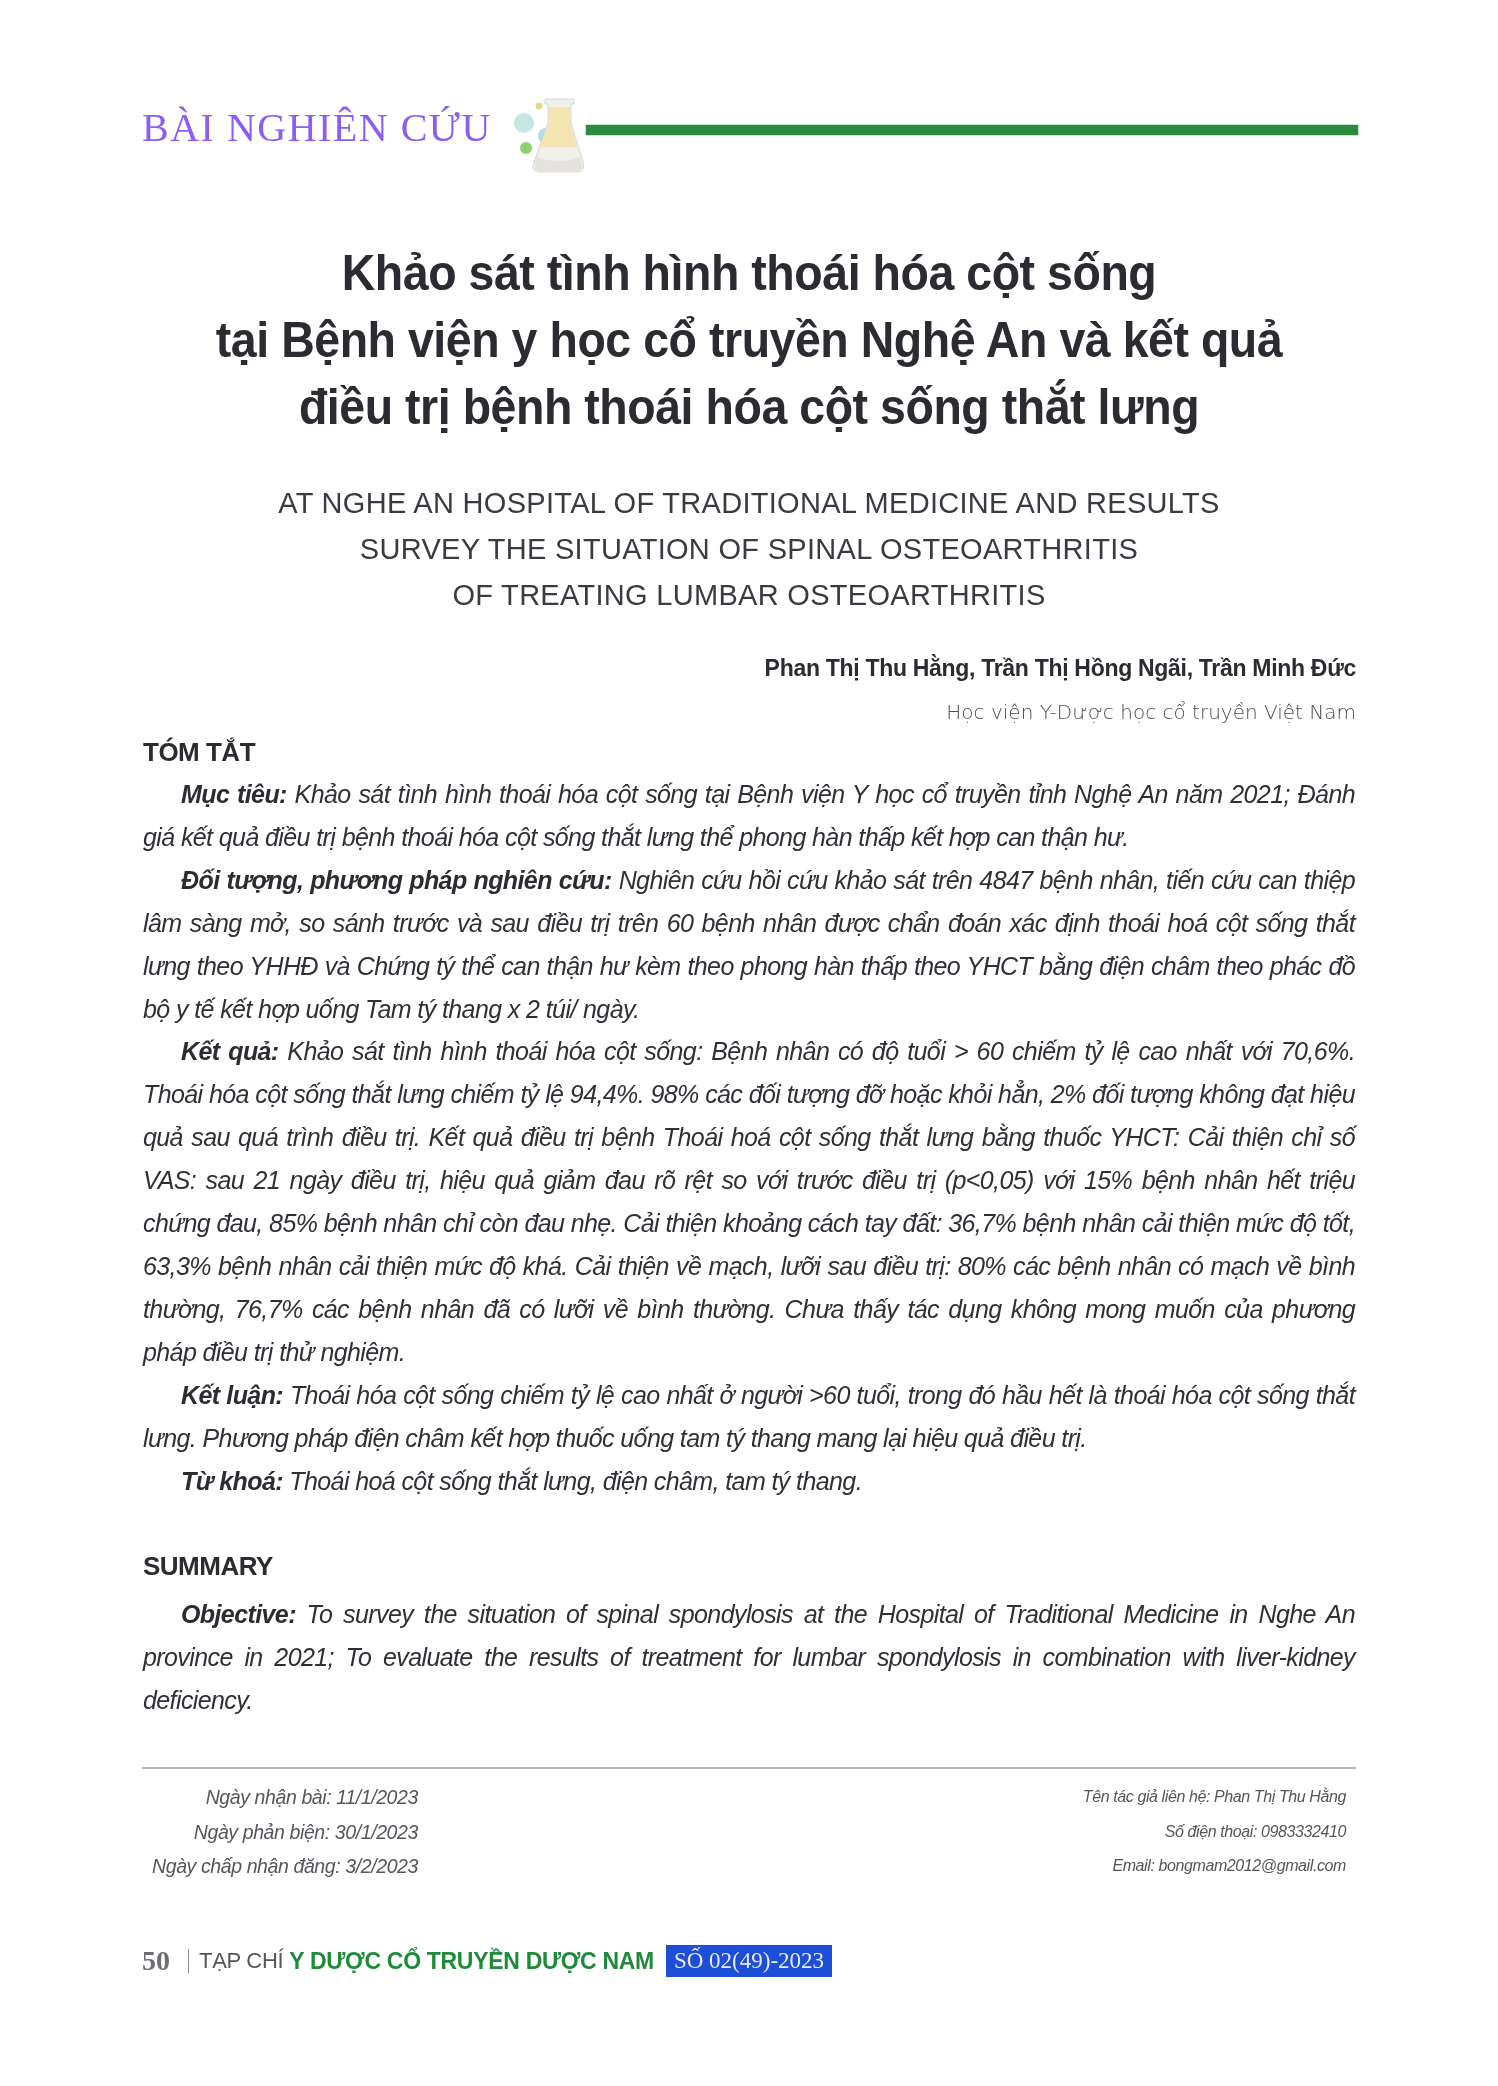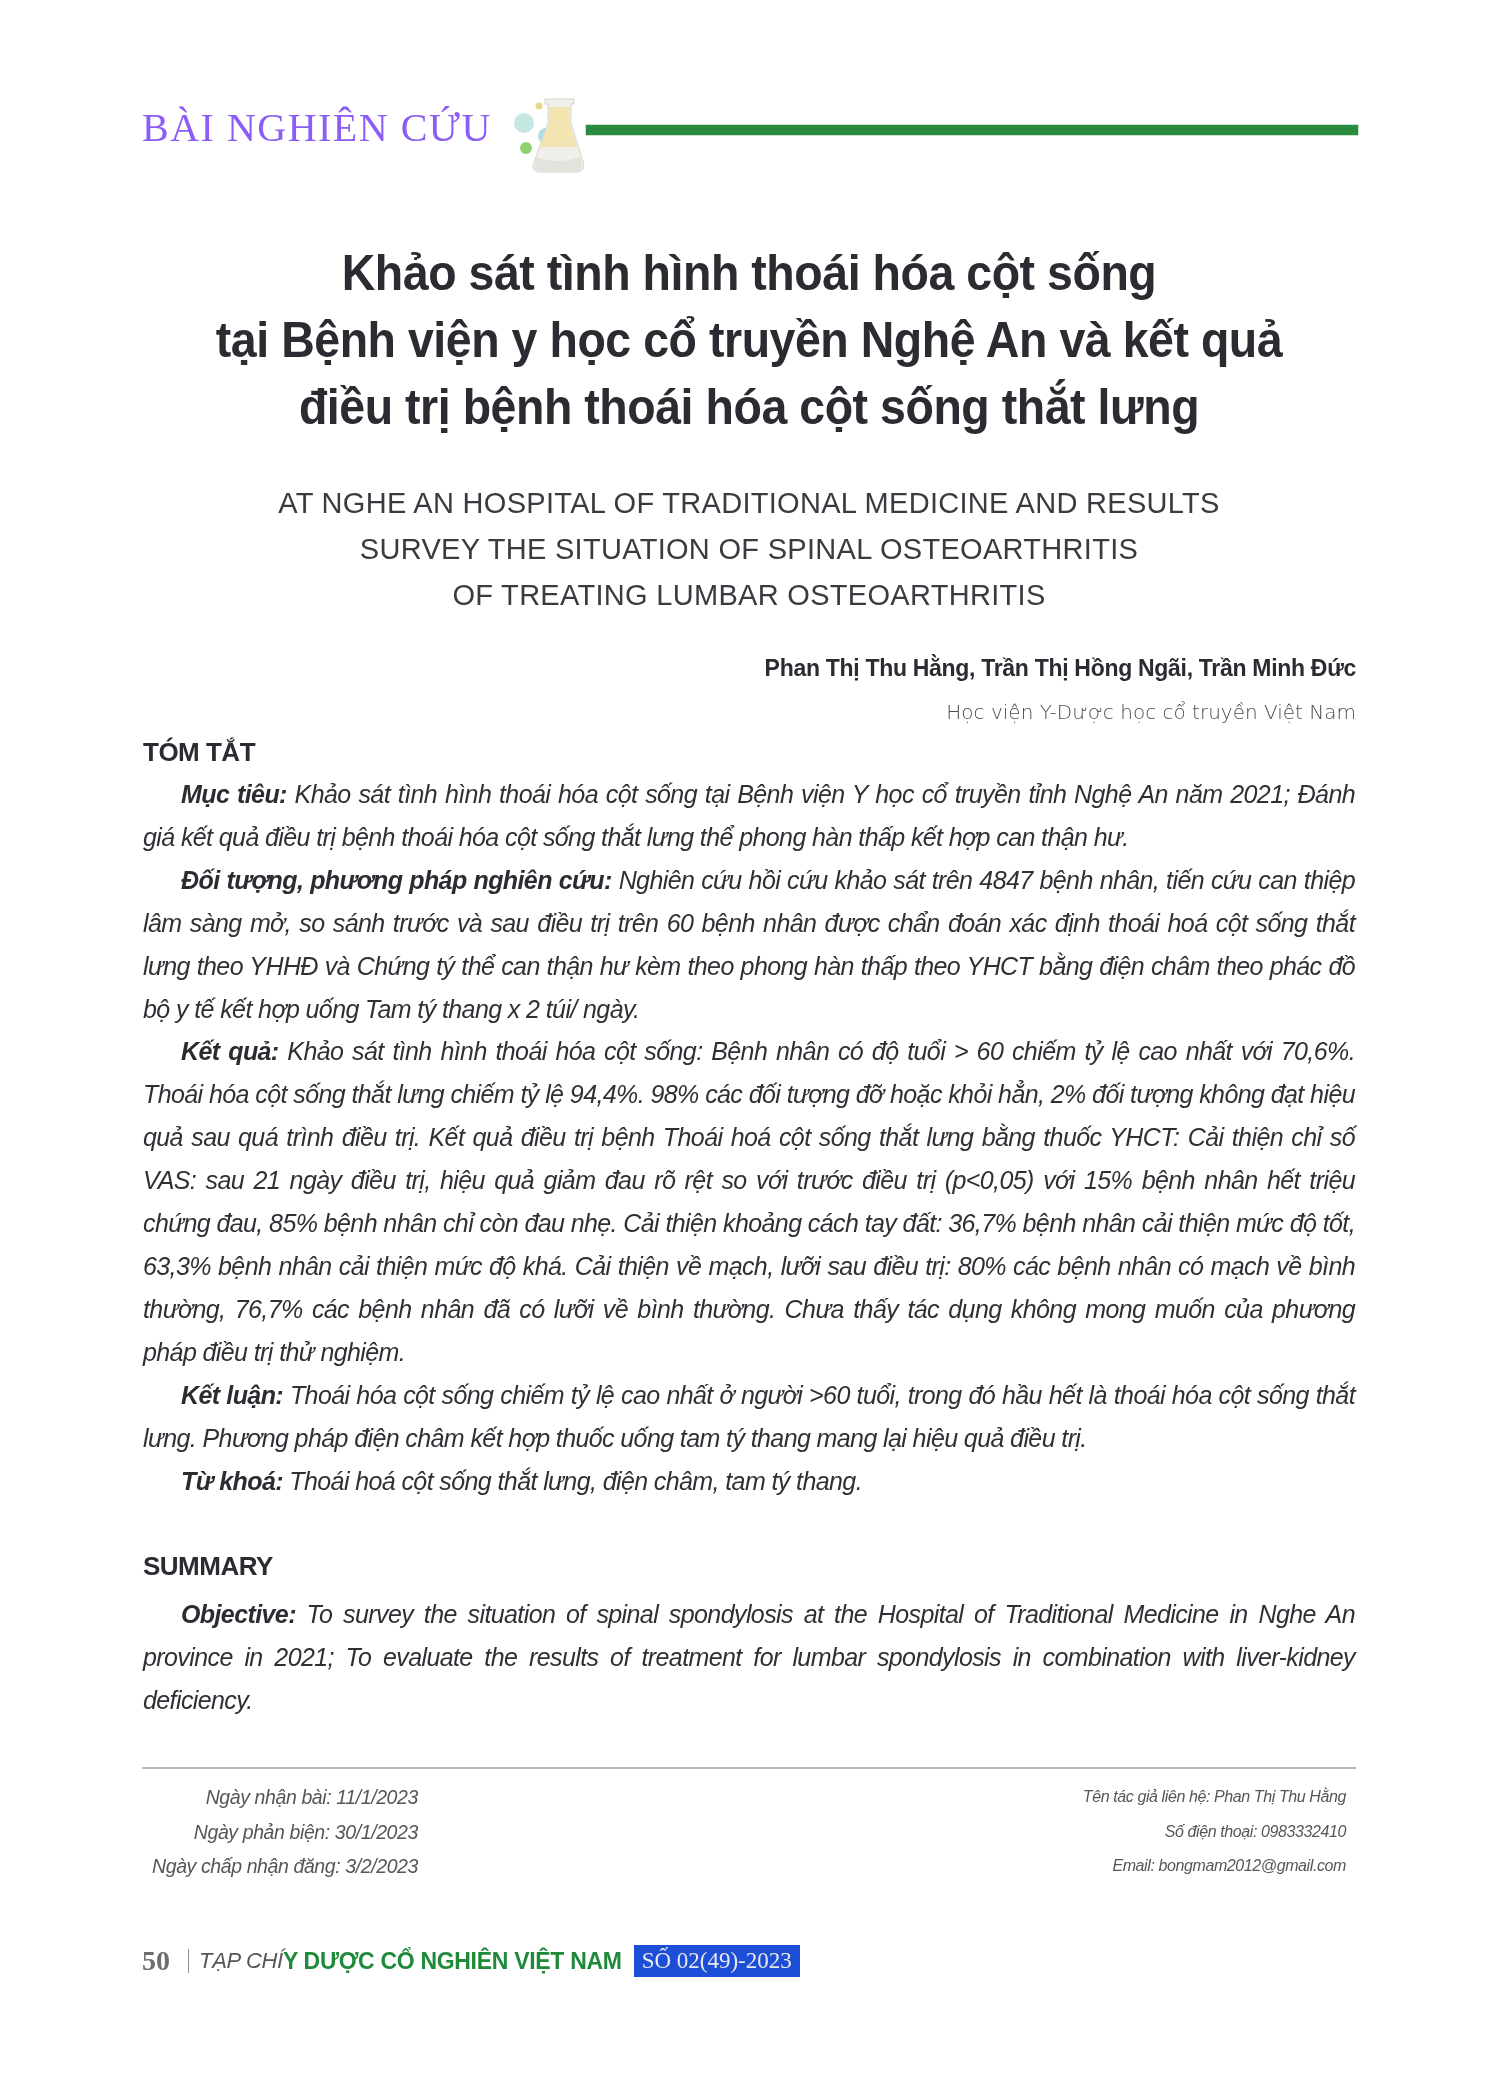--- a/index.html
+++ b/index.html
@@ -32,21 +32,21 @@
   
   .divider { left: 142px; top: 1767px; width: 1214px; height: 2px; background: #b7b7b7; }
   .notes-left { left: 152px; top: 1780px; font-family: "Liberation Sans", "DejaVu Sans", sans-serif; font-style: italic; font-size: 19.5px; line-height: 34.5px; color: #55565b; letter-spacing: -0.4px; text-align: right; }
   .notes-right { right: 152px; top: 1780px; text-align: right; font-family: "Liberation Sans", "DejaVu Sans", sans-serif; font-style: italic; font-size: 16px; line-height: 34.5px; color: #55565b; letter-spacing: -0.4px; }
   .notes-left div, .notes-right div { white-space: nowrap; }
 
   
   .footer { left: 142px; top: 1944px; height: 34px; display: flex; align-items: center; white-space: nowrap; }
   .page-num { font-family: "Liberation Serif", "DejaVu Serif", serif; font-weight: bold; font-size: 28px; color: #6d6e72; margin-right: 18px; }
   .pipe { width: 1px; height: 24px; background: #8d8e92; margin-right: 10px; }
-  .journal-prefix { font-family: "Liberation Sans", "DejaVu Sans", sans-serif; font-size: 22px; color: #55565b; margin-right: 0; letter-spacing: -0.3px; font-style: italic; }
+  .journal-prefix { font-family: "Liberation Sans", "DejaVu Sans", sans-serif; font-size: 22px; color: #55565b; margin-right: 6px; letter-spacing: -0.3px; }
   .journal-name { font-family: "Liberation Sans", "DejaVu Sans", sans-serif; font-weight: bold; font-size: 23px; color: #1f8a3a; margin-right: 12px; letter-spacing: -0.3px; }
   .issue-badge { background: #1d4ed8; color: #e9e9ea; font-family: "Liberation Serif", "DejaVu Serif", serif; font-size: 23px; padding: 1px 8px; height: 30px; line-height: 30px; }
 </style>
 </head>
 <body>
 
 <div class="abs section-label">BÀI NGHIÊN CỨU</div>
 <div class="abs flask">
   <svg width="76" height="78" viewBox="0 0 76 78">
     <circle cx="16" cy="28" r="10" fill="#bfe3df" opacity="0.9"></circle>
@@ -98,15 +98,15 @@
 <div class="abs notes-right">
   <div>Tên tác giả liên hệ: Phan Thị Thu Hằng</div>
   <div>Số điện thoại: 0983332410</div>
   <div>Email: bongmam2012@gmail.com</div>
 </div>
 
 <div class="abs footer">
   <span class="page-num">50</span>
   <span class="pipe"></span>
   <span class="journal-prefix">TẠP CHÍ</span>
-  <span class="journal-name">Y DƯỢC CỔ NGHIÊN VIỆT NAM</span>
+  <span class="journal-name">Y DƯỢC CỔ TRUYỀN DƯỢC NAM</span>
   <span class="issue-badge">SỐ 02(49)-2023</span>
 </div>
 
 </body></html>

